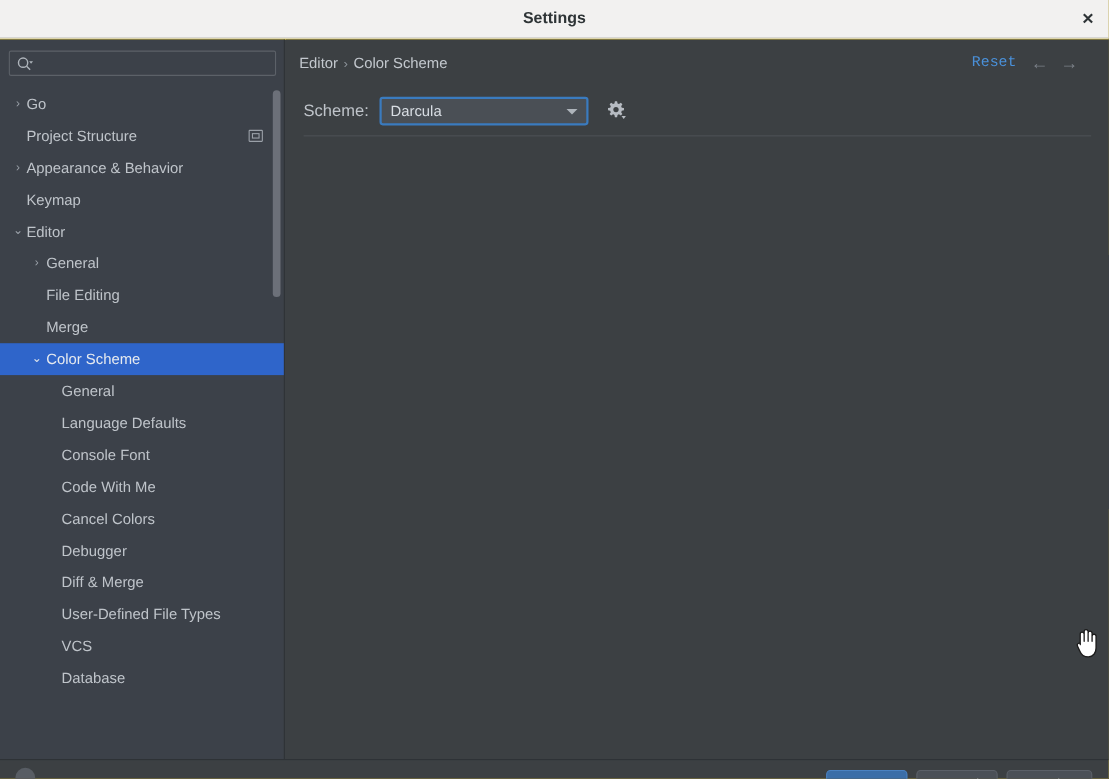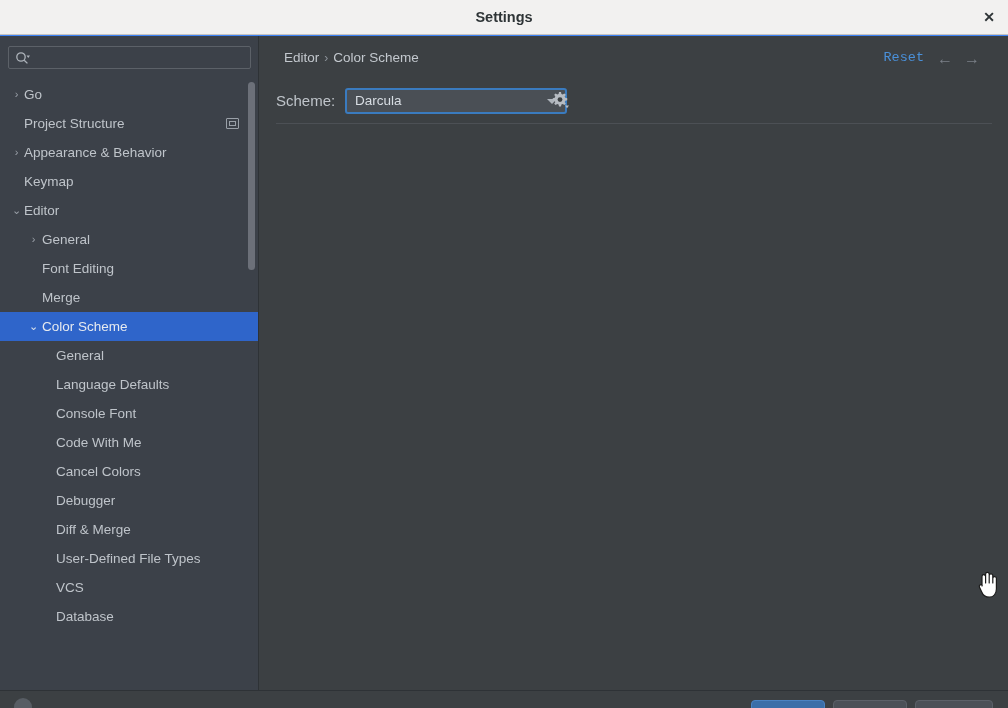--- a/index.html
+++ b/index.html
@@ -6,21 +6,21 @@
     margin: 0; padding: 0;
     width: 1008px; height: 708px;
     overflow: hidden;
     background: #2b2b2b;
     font-family: "Liberation Sans", sans-serif;
   }
 
   #app {
     position: relative;
     width: 1008px; height: 708px;
-    background: #3b82f6;
+    background: #fde047;
   }
 
   
   .titlebar {
     position: absolute; left: 0; top: 0;
     width: 1008px; height: 35px;
     background: #f2f1f0;
     border-bottom: 1px solid #c6c3c0;
     box-sizing: border-box;
   }
@@ -163,21 +163,21 @@
 
   
   .panel {
     position: absolute;
     left: 260px; top: 0;
     width: 748px; height: 654px;
     background: #3c4043;
   }
   .breadcrumb {
     position: absolute;
-    left: 24px; top: 14px;
+    left: 12px; top: 14px;
     font-size: 13.5px;
     color: #c3c8ce;
     white-space: nowrap;
   }
   .bc-sep {
     color: #8d939a;
     margin: 0 5px;
     font-size: 12px;
   }
   .reset-link {
@@ -213,21 +213,21 @@
   }
   .scheme-label {
     position: absolute;
     left: 0; top: 4px;
     font-size: 15px;
     color: #bfc4ca;
   }
   .combo {
     position: absolute;
     left: 69px; top: 0;
-    width: 222px; height: 26px;
+    width: 190px; height: 26px;
     box-sizing: border-box;
     background: #4a4f55;
     border: 2px solid #3a7bbf;
     border-radius: 3px;
     cursor: pointer;
   }
   .combo-value {
     position: absolute;
     left: 8px; top: 0;
     height: 22px; line-height: 22px;
@@ -337,21 +337,21 @@
         </div>
       </div>
 
       <div class="tree" id="tree">
           <div class="tree-row lvl0"><span class="arrow a0">›</span><span>Go</span></div>
           <div class="tree-row lvl0"><span>Project Structure</span><span class="row-badge"></span></div>
           <div class="tree-row lvl0"><span class="arrow a0">›</span><span>Appearance &amp; Behavior</span></div>
           <div class="tree-row lvl0"><span>Keymap</span></div>
           <div class="tree-row lvl0"><span class="arrow a0">⌄</span><span>Editor</span></div>
           <div class="tree-row lvl1"><span class="arrow a1">›</span><span>General</span></div>
-          <div class="tree-row lvl1"><span>Font Editing</span></div>
+          <div class="tree-row lvl1"><span>File Editing</span></div>
           <div class="tree-row lvl1"><span>Merge</span></div>
           <div class="tree-row lvl1 selected"><span class="arrow a1">⌄</span><span>Color Scheme</span></div>
           <div class="tree-row lvl2"><span>General</span></div>
           <div class="tree-row lvl2"><span>Language Defaults</span></div>
           <div class="tree-row lvl2"><span>Console Font</span></div>
           <div class="tree-row lvl2"><span>Code With Me</span></div>
           <div class="tree-row lvl2"><span>Cancel Colors</span></div>
           <div class="tree-row lvl2"><span>Debugger</span></div>
           <div class="tree-row lvl2"><span>Diff &amp; Merge</span></div>
           <div class="tree-row lvl2"><span>User-Defined File Types</span></div>

